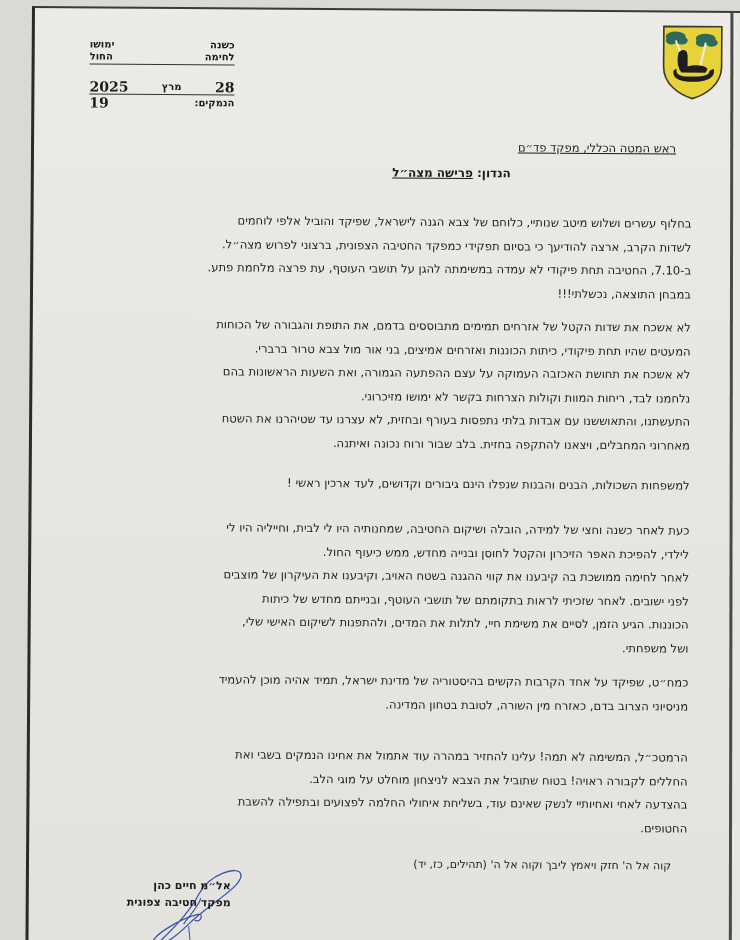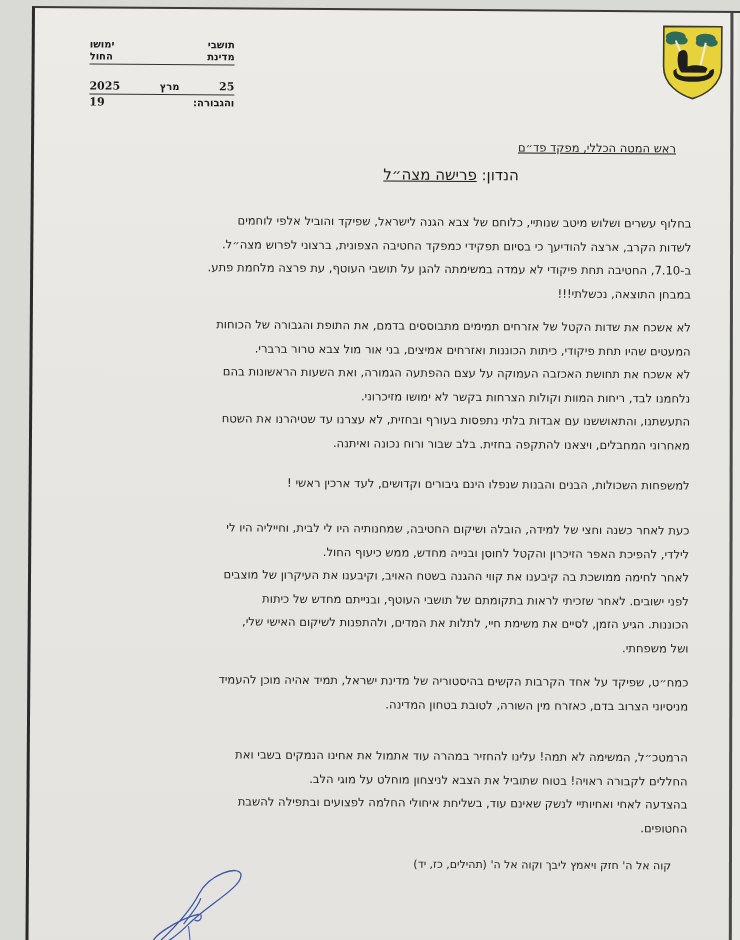--- a/index.html
+++ b/index.html
@@ -30,37 +30,37 @@
       background: #e6e6e3;
     }
     
     .hdr {
       position: absolute; left: 55px; top: 30px; width: 145px;
       font-size: 10px; font-weight: bold; direction: rtl;
     }
     .hdr-row { display: flex; justify-content: space-between; line-height: 12px; }
     .hdr-row.ul { border-bottom: 1px solid #333; padding-bottom: 1px; margin-bottom: 2px; }
     .hdr-gap { height: 14px; }
-    .hdr .num { font-family: "DejaVu Serif", serif; font-weight: bold; font-size: 11px; }
+    .hdr .num { font-family: "DejaVu Serif", serif; font-weight: bold; font-size: 14px; }
     
     .emblem {
       position: absolute; left: 627px; top: 12px; width: 62px; height: 76px;
     }
     
     .body-text {
       position: absolute; right: 62px; direction: rtl; text-align: justify;
       font-size: 11.6px; line-height: 23.5px; width: 620px;
     }
     .addressee {
       position: absolute; right: 78px; top: 129px; direction: rtl;
       font-size: 11.5px; text-decoration: underline;
     }
     .subject {
-      position: absolute; right: 235px; top: 155px; direction: rtl;
-      font-size: 15px; font-weight: normal;
+      position: absolute; right: 243px; top: 155px; direction: rtl;
+      font-size: 12px; font-weight: bold;
     }
     .subject .u { text-decoration: underline; }
     .p1 { top: 200px; }
     .p2 { top: 304px; }
     .p3 { top: 462px; }
     .p4 { top: 507px; }
     .p5 { top: 659px; }
     .p6 { top: 734px; }
     .quote {
       position: absolute; right: 78px; top: 847px; direction: rtl;
@@ -73,35 +73,35 @@
     .sig-scribble { position: absolute; left: 100px; top: 855px; width: 120px; height: 90px; }
     .line { display: block; }
   </style>
 </head>
 <body>
 
 <div class="page">
 
   <div class="hdr">
     <div class="hdr-row">
-      <span>תושבי</span>
+      <span>כשנה</span>
       <span>ימושו</span>
     </div>
     <div class="hdr-row ul">
-      <span>מדינת</span>
+      <span>לחימה</span>
       <span>החול</span>
     </div>
     <div class="hdr-gap"></div>
     <div class="hdr-row ul">
-      <span class="num">25</span>
+      <span class="num">28</span>
       <span>מרץ</span>
       <span class="num">2025</span>
     </div>
     <div class="hdr-row">
-      <span>והגבורה:</span>
+      <span>הנמקים:</span>
       <span class="num">19</span>
     </div>
   </div>
 
   <div class="right-margin"></div>
   <div class="right-edge"></div>
 
   <div class="emblem">
     <svg viewBox="0 0 62 76" width="62" height="76">
       <path d="M2 2 H60 V42 C60 60 44 70 31 74 C18 70 2 60 2 42 Z" fill="#e8d23a" stroke="#3a3a2a" stroke-width="1.6"></path>
@@ -171,14 +171,18 @@
   </div>
 
   <div class="quote">קוה אל ה' חזק ויאמץ ליבך וקוה אל ה' (תהילים, כז, יד)</div>
 
   <svg class="sig-scribble" viewBox="0 0 120 90">
     <path d="M20 88 C40 70 60 50 70 30 C80 10 110 0 112 10 C114 22 80 40 60 60 C45 75 30 85 25 80 C20 74 50 55 70 50" stroke="#3a55a8" stroke-width="1.3" fill="none"></path>
     <path d="M55 60 C62 50 70 42 72 34 M66 56 C70 58 74 55 72 50" stroke="#3a55a8" stroke-width="1.2" fill="none"></path>
     <path d="M60 62 L62 80" stroke="#3a55a8" stroke-width="1" fill="none"></path>
   </svg>
 
+  <div class="signature">
+    <span class="line">אל״מ   חיים כהן</span>
+    <span class="line">מפקד   חטיבה צפונית</span>
+  </div>
 
 </div>
 
 </body></html>

